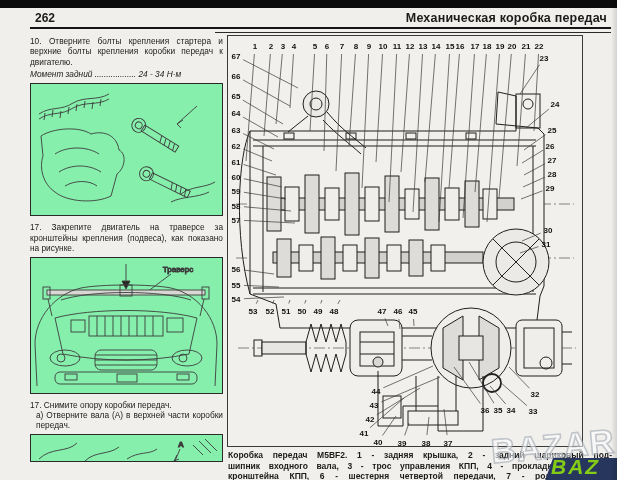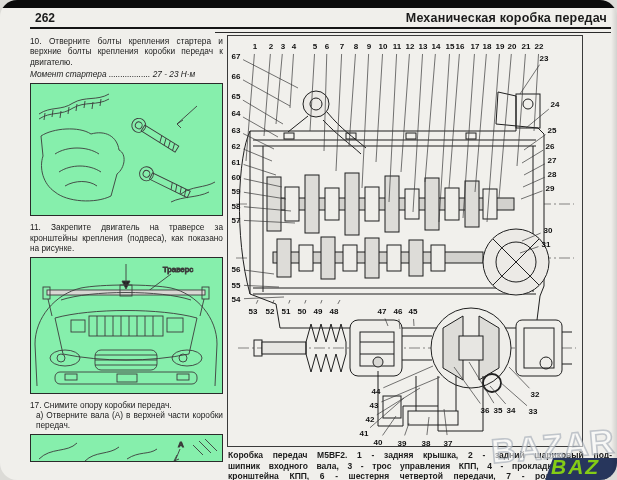--- a/index.html
+++ b/index.html
@@ -1,18 +1,18 @@
 <!DOCTYPE html>
 <html><head>
 <meta charset="utf-8">
 <style>
   html,body{margin:0;padding:0;}
   body{width:617px;height:480px;overflow:hidden;background:#dcdbd7;}
   .page{position:relative;width:617px;height:480px;background:#f0efeb;
-        font-family:"Liberation Sans",sans-serif;color:#1b1b1b;overflow:hidden;border-radius:17px;}
+        font-family:"Liberation Sans",sans-serif;color:#1b1b1b;overflow:hidden;}
   .topbar{position:absolute;left:0;top:0;width:617px;height:8px;background:#0b0b0b;}
   .edge-shade{position:absolute;right:0;top:0;width:6px;height:480px;
         background:linear-gradient(to right,rgba(0,0,0,0),rgba(0,0,0,.12));}
   .page-num{position:absolute;left:35px;top:11px;font-size:12px;font-weight:bold;}
   .page-title{position:absolute;left:60px;right:10px;top:11px;text-align:right;
         font-size:12.5px;font-weight:bold;letter-spacing:.2px;}
   .rule1{position:absolute;left:30px;right:6px;top:27px;height:2px;background:#151515;}
   .rule2{position:absolute;left:215px;right:6px;top:32px;height:1px;background:#2a2a2a;}
 
   .leftcol{position:absolute;left:30px;top:36px;width:193px;font-size:8.3px;line-height:1.24;}
@@ -51,23 +51,23 @@
   <div class="topbar"></div>
 
   <div class="page-num">262</div>
   <div class="page-title">Механическая коробка передач</div>
   <div class="rule1"></div>
   <div class="rule2"></div>
 
   <div class="leftcol">
     <div class="para">10. Отверните болты крепления стартера и верхние болты крепления коробки передач к двигателю.</div>
     <div class="torque">
-      <span>Момент стартера</span>
+      <span>Момент задний</span>
       <span>..................</span>
-      <span>27 - 23 Н·м</span>
+      <span>24 - 34 Н·м</span>
     </div>
 
     <div class="figbox">
       <svg width="191" height="129" viewBox="0 0 191 129">
         <g class="sketch">
           <path d="M8,30 C20,22 30,27 42,19 C54,12 66,17 78,10"></path>
           <path d="M8,35 C20,27 30,32 42,24 C54,17 66,22 78,15"></path>
           <path d="M14,29 L13,36 M22,26 L21,33 M30,27 L29,34 M38,23 L37,30 M46,20 L45,27 M54,17 L53,24 M62,18 L61,25 M70,15 L69,22"></path>
           <path d="M10,52 C22,44 48,42 60,50 C74,46 86,52 88,66 C96,70 94,84 86,90 L80,112 C64,120 36,118 24,108 C12,100 8,84 12,72 Z"></path>
           <path d="M24,70 C36,62 56,62 68,70 M28,88 C40,80 58,80 70,88 M34,102 C44,96 58,96 66,102"></path>
@@ -82,21 +82,21 @@
             <path d="M22,-3.5 L24,3.5 M27,-3.5 L29,3.5 M32,-3.5 L34,3.5 M37,-3.5 L39,3.5"></path>
             <circle cx="-5" cy="0" r="7"></circle>
               <circle cx="-5" cy="0" r="3.4"></circle>
           </g>
           <path d="M166,22 L146,40 M146,40 L152,36 M146,40 L150,44"></path>
           <path d="M150,110 C160,102 174,104 184,98 M140,118 C152,112 166,114 178,108"></path>
         </g>
       </svg>
     </div>
 
-    <div class="para">11. Закрепите двигатель на траверсе за кронштейны крепления (подвеса), как показано на рисунке.</div>
+    <div class="para">17. Закрепите двигатель на траверсе за кронштейны крепления (подвеса), как показано на рисунке.</div>
 
     <div class="figbox">
       <svg width="191" height="132" viewBox="0 0 191 132">
         <g class="sketch">
           <text x="147" y="14" style="font:8px 'Liberation Sans',sans-serif;fill:#222;text-anchor:middle">Траверс</text>
           <path d="M140,16 L116,34"></path>
           <path d="M95,6 L95,26 M95,31 L91,23 L99,23 Z" fill="#222"></path>
           <rect x="16" y="32" width="158" height="5" fill="#d8d7d3"></rect>
           <rect x="12" y="29" width="7" height="12"></rect>
             <rect x="171" y="29" width="7" height="12"></rect>

